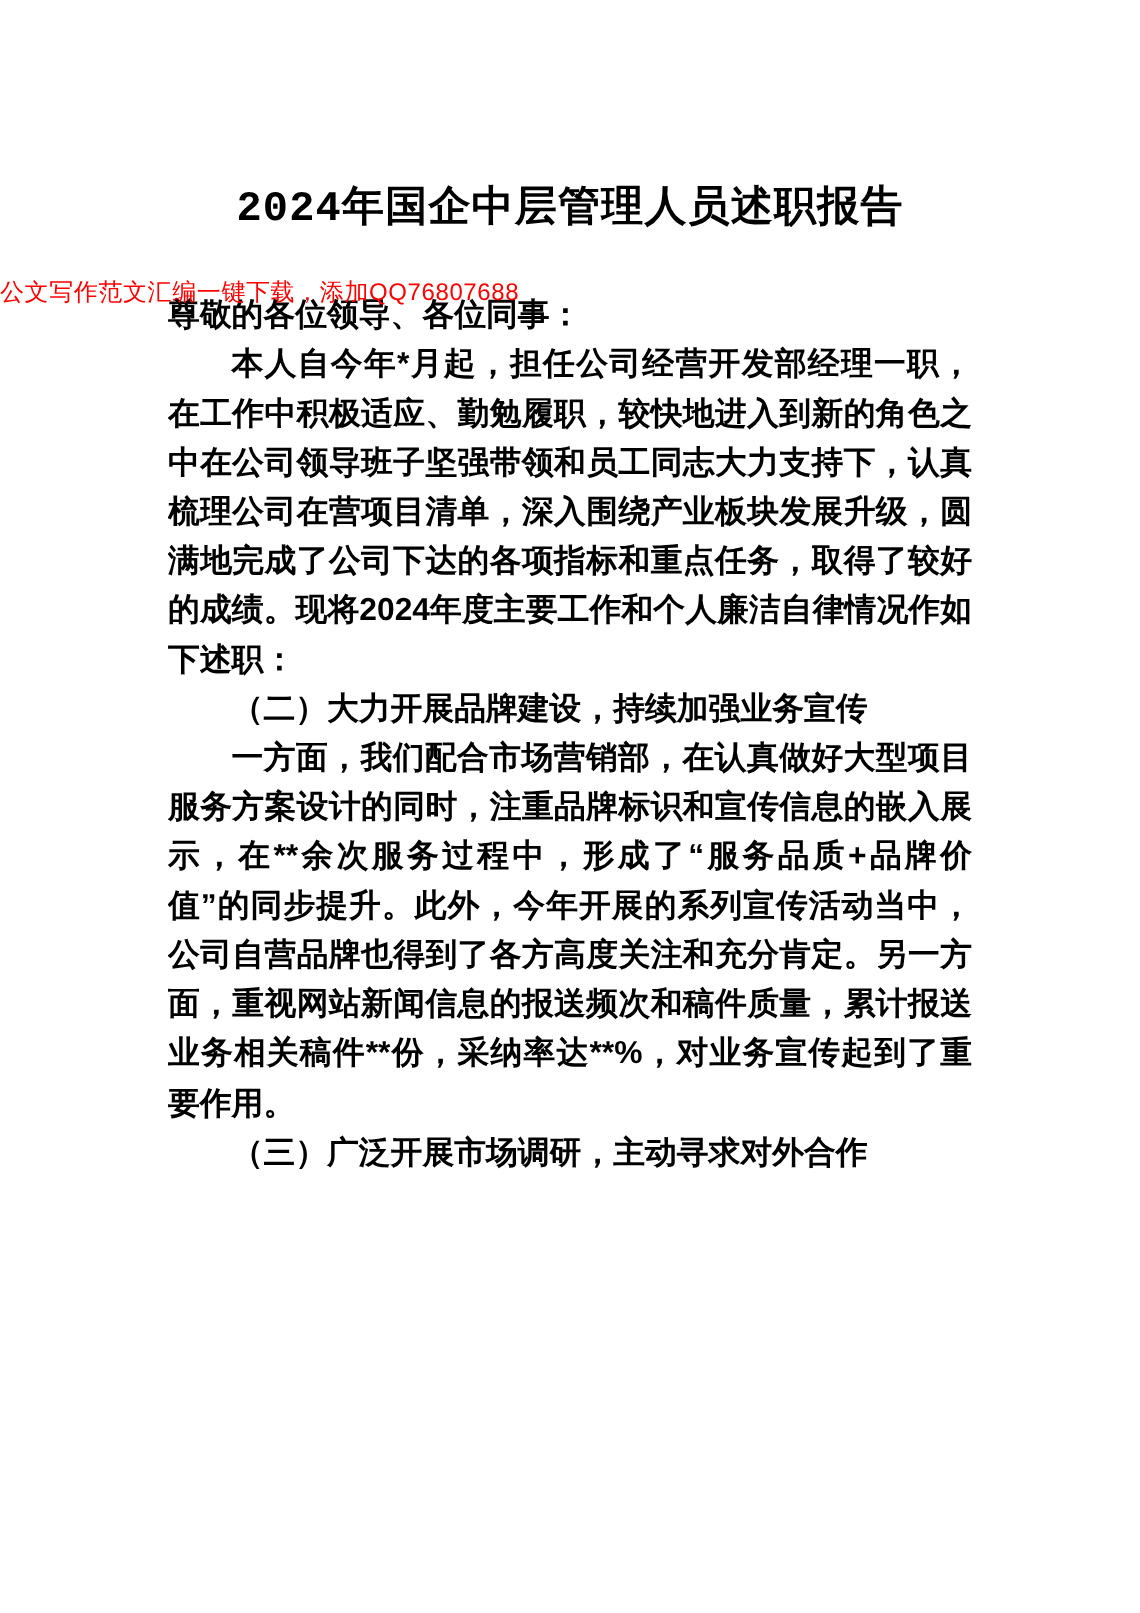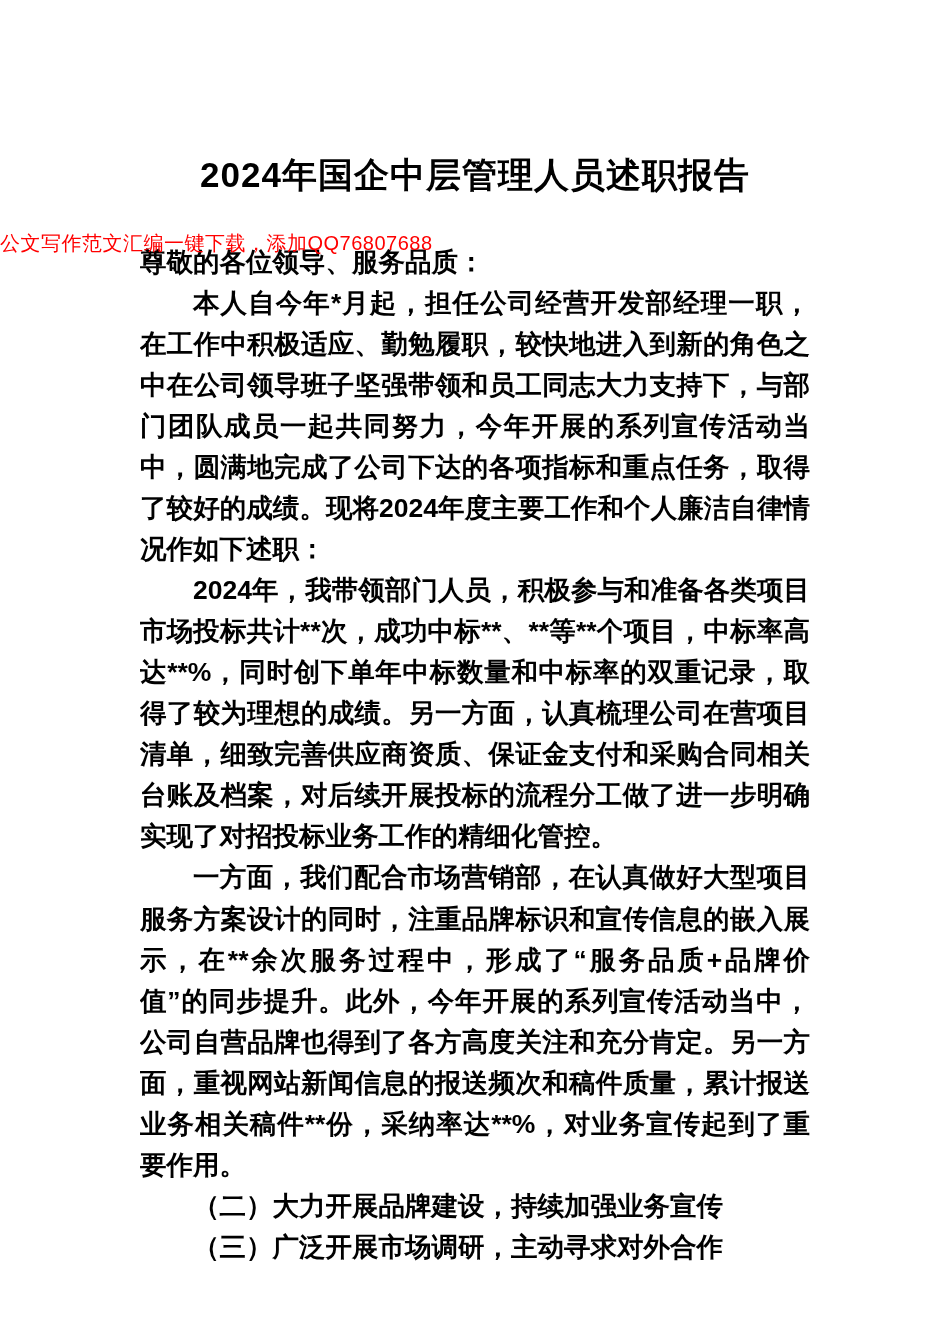--- a/index.html
+++ b/index.html
@@ -31,21 +31,21 @@
     font-size: 20px;
     font-family: "Liberation Sans", "DejaVu Sans", sans-serif;
     letter-spacing: 0.5px;
     white-space: nowrap;
   }
   .doc-title {
     margin-top: 152px;
     text-align: center;
     font-size: 35px;
     font-weight: bold;
-    font-family: Liberation Sans, sans-serif;
+    font-family: Liberation Mono, monospace;
     letter-spacing: 1px;
     line-height: 1.3;
   }
   .body-text {
     margin-top: 44px;
     font-size: 26.5px;
     line-height: 1.55;
     font-family: "Liberation Sans", "DejaVu Sans", sans-serif;
     font-weight: bold;
     text-align: justify;
@@ -66,22 +66,21 @@
 </head>
 <body>
 
 <div class="page">
 
   <div class="watermark">公文写作范文汇编一键下载，添加QQ76807688</div>
 
   <h1 class="doc-title">2024年国企中层管理人员述职报告</h1>
 
   <div class="body-text clip">
-    <p class="para">尊敬的各位领导、服务品质：</p>
-    <p class="para indent">本人自今年*月起，担任公司经营开发部经理一职，在工作中积极适应、勤勉履职，较快地进入到新的角色之中在公司领导班子坚强带领和员工同志大力支持下，与部门团队成员一起共同努力，今年开展的系列宣传活动当中，圆满地完成了公司下达的各项指标和重点任务，取得了较好的成绩。现将2024年度主要工作和个人廉洁自律情况作如下述职：</p>
-    <p class="para indent">2024年，我带领部门人员，积极参与和准备各类项目市场投标共计**次，成功中标**、**等**个项目，中标率高达**%，同时创下单年中标数量和中标率的双重记录，取得了较为理想的成绩。另一方面，认真梳理公司在营项目清单，细致完善供应商资质、保证金支付和采购合同相关台账及档案，对后续开展投标的流程分工做了进一步明确实现了对招投标业务工作的精细化管控。</p>
+    <p class="para">尊敬的各位领导、各位同事：</p>
+    <p class="para indent">本人自今年*月起，担任公司经营开发部经理一职，在工作中积极适应、勤勉履职，较快地进入到新的角色之中在公司领导班子坚强带领和员工同志大力支持下，认真梳理公司在营项目清单，深入围绕产业板块发展升级，圆满地完成了公司下达的各项指标和重点任务，取得了较好的成绩。现将2024年度主要工作和个人廉洁自律情况作如下述职：</p>
+    <p class="para indent">（二）大力开展品牌建设，持续加强业务宣传</p>
     <p class="para indent">一方面，我们配合市场营销部，在认真做好大型项目服务方案设计的同时，注重品牌标识和宣传信息的嵌入展示，在**余次服务过程中，形成了“服务品质+品牌价值”的同步提升。此外，今年开展的系列宣传活动当中，公司自营品牌也得到了各方高度关注和充分肯定。另一方面，重视网站新闻信息的报送频次和稿件质量，累计报送业务相关稿件**份，采纳率达**%，对业务宣传起到了重要作用。</p>
-    <p class="para indent">（二）大力开展品牌建设，持续加强业务宣传</p>
     <p class="para indent">（三）广泛开展市场调研，主动寻求对外合作</p>
 
   </div>
 
 </div>
 
 </body></html>

